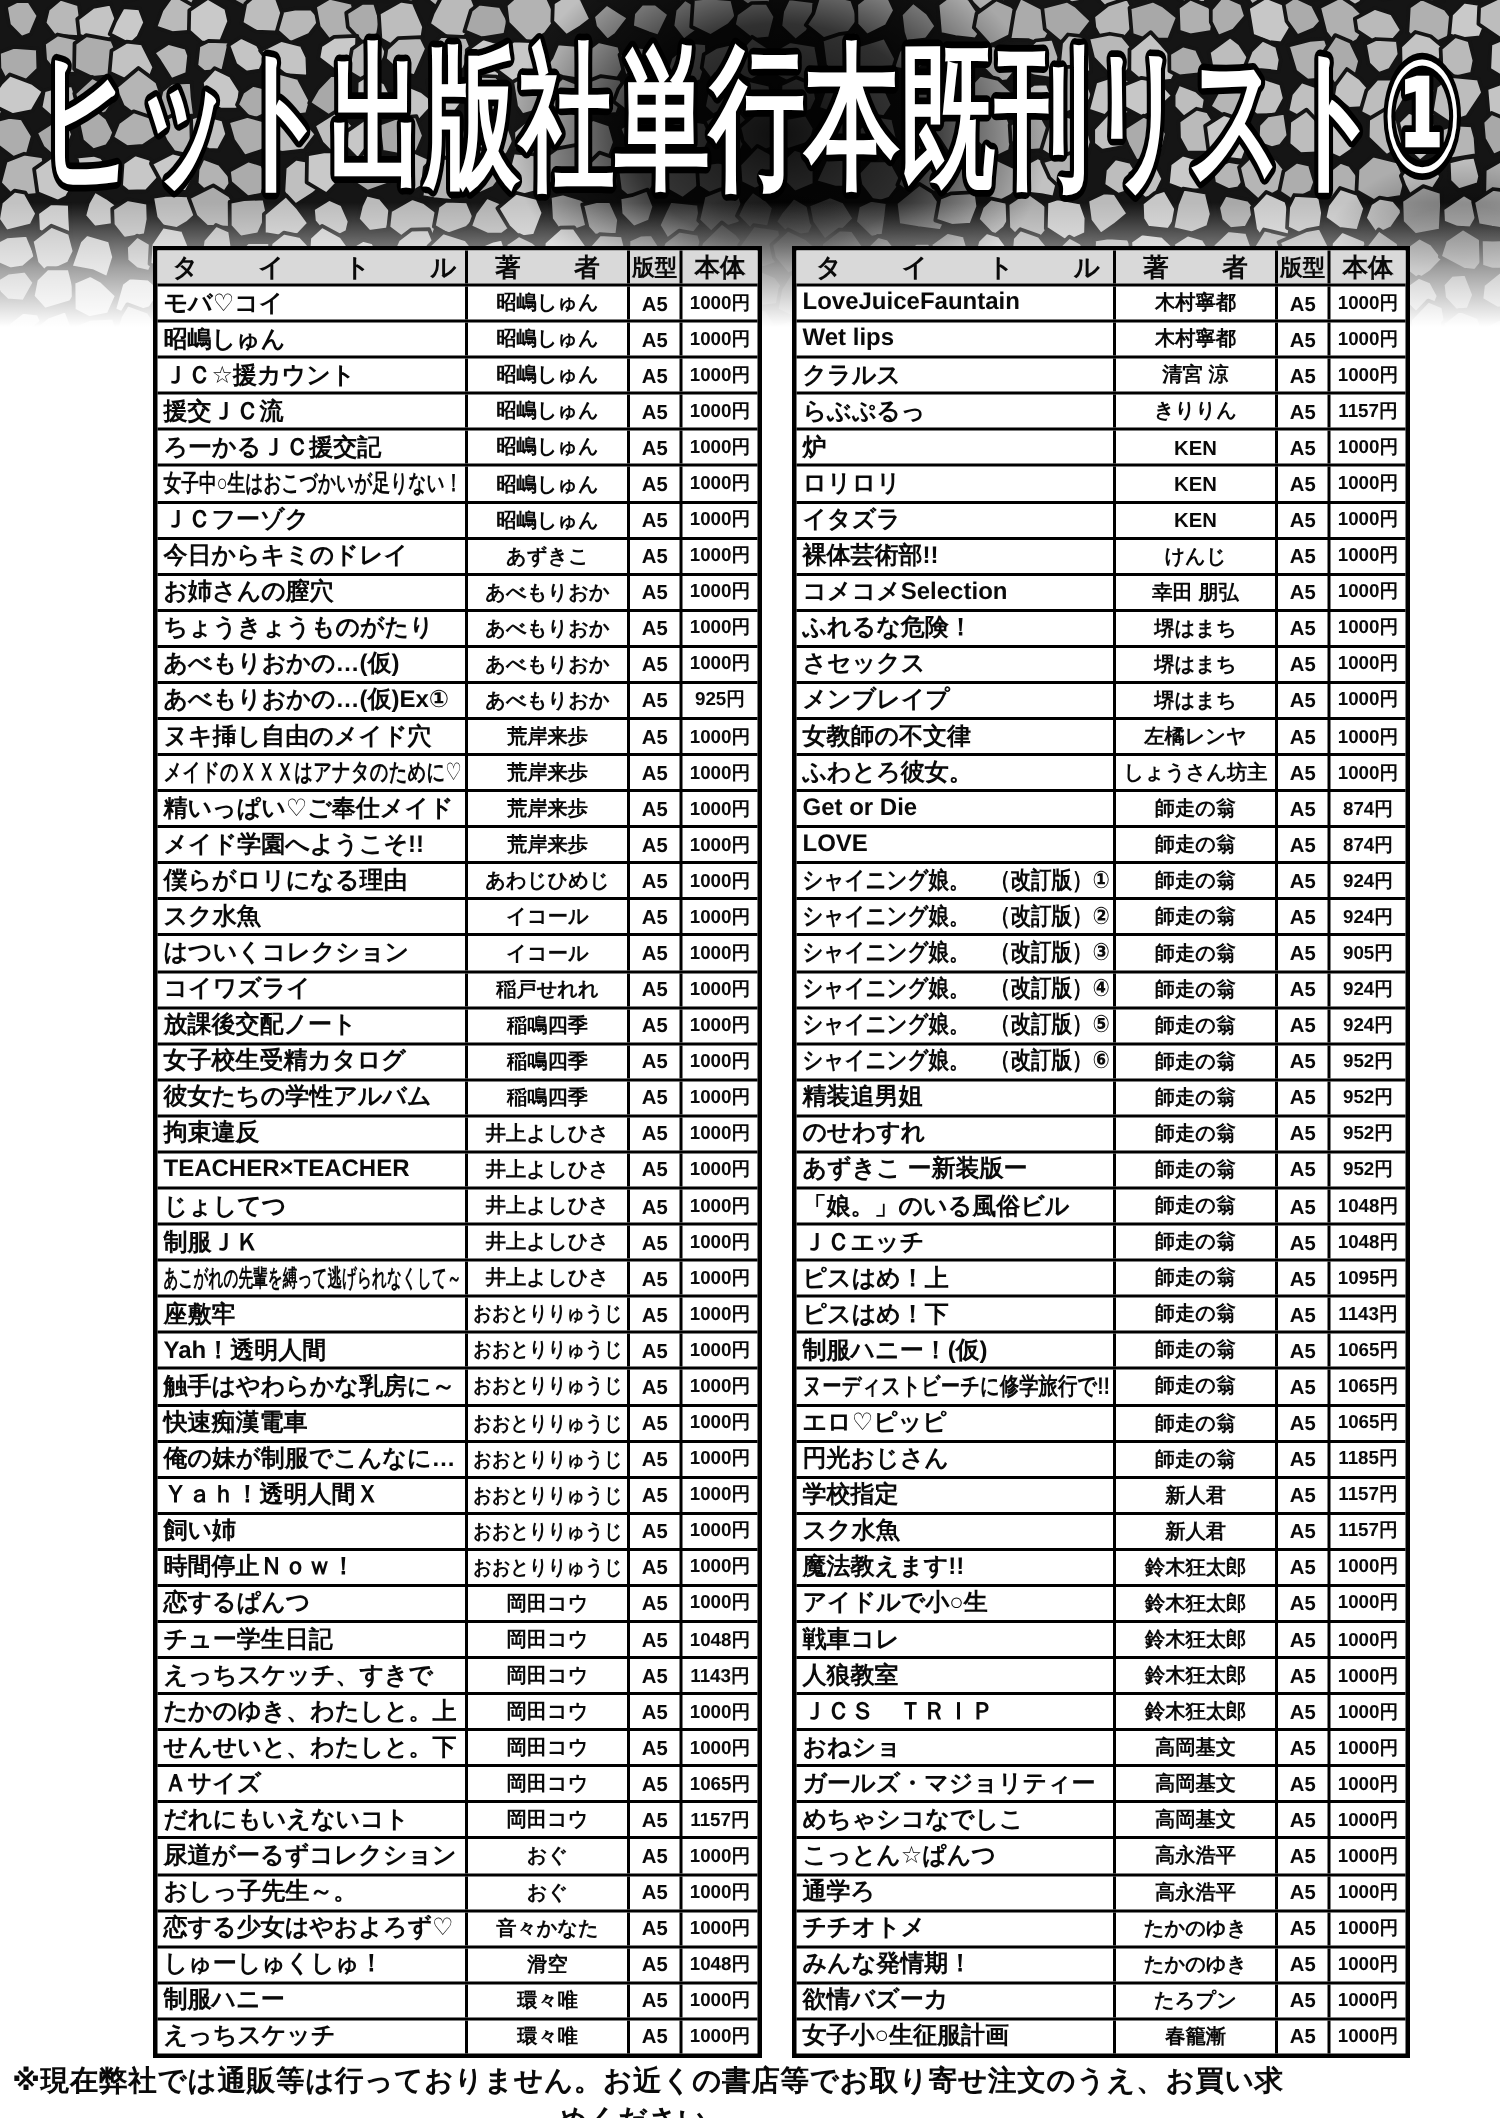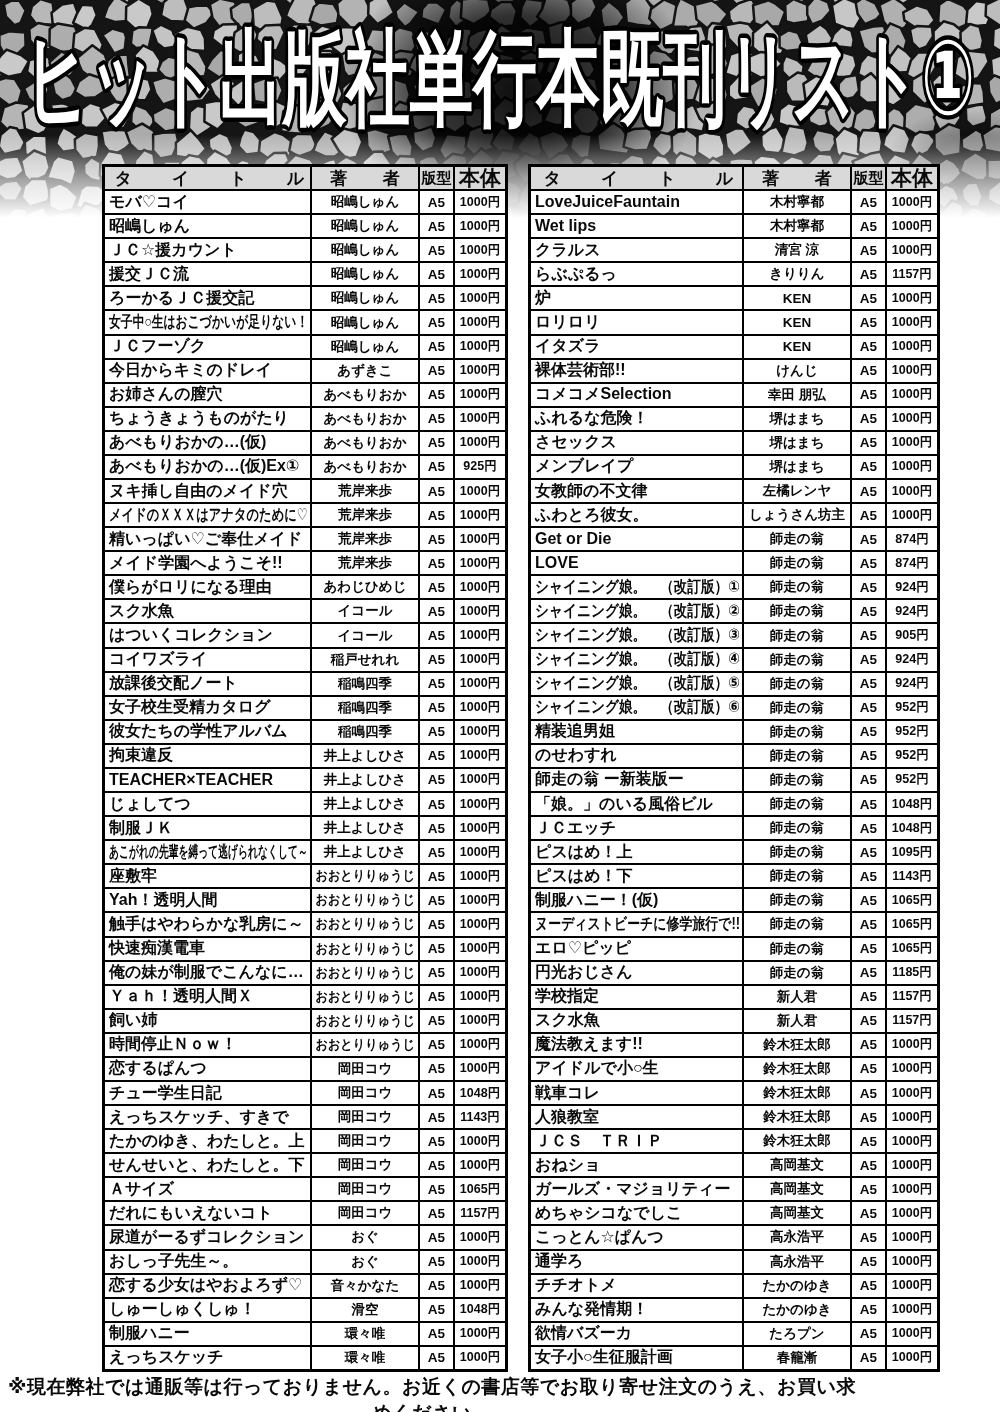--- a/index.html
+++ b/index.html
@@ -14,21 +14,21 @@
   .bt-right{left:528px;width:412px;}
   .trow{flex:1;display:grid;grid-template-columns:1fr 108px 35px 52px;border-top:2px solid #000;min-height:0;}
   .trow:first-child{border-top:none;}
   .trow>div{border-left:2px solid #000;display:flex;align-items:center;overflow:hidden;min-width:0;}
   .trow>div:first-child{border-left:none;}
   .thead{background:#d9d9d9;}
   .thead>div{justify-content:center;font-weight:700;}
   .thead .c-title span{letter-spacing:2.35em;margin-right:-2.35em;font-size:17px;}
   .thead .c-author span{letter-spacing:2.1em;margin-right:-2.1em;font-size:17px;}
   .thead .c-format span{font-size:15px;}
-  .thead .c-price span{font-size:21px;}
+  .thead .c-price span{font-size:17px;}
   .c-title{padding-left:4px;}
   .c-title span{font-size:16px;font-weight:600;white-space:nowrap;}
   .c-author{justify-content:center;}
   .c-author span{font-size:13.5px;font-weight:600;white-space:nowrap;}
   .c-format{justify-content:center;}
   .c-format span{font-size:13.5px;font-weight:600;}
   .c-price{justify-content:center;}
   .c-price span{font-size:12.5px;font-weight:700;white-space:nowrap;}
   .footer-note{position:absolute;top:1374px;left:0;width:864px;text-align:center;
                font-size:19px;font-weight:900;letter-spacing:.5px;z-index:3;}
@@ -1598,21 +1598,21 @@
     <div class="c-format">
           <span>A5</span>
         </div>
     <div class="c-price">
           <span class="shrink">952円</span>
         </div>
   </div>
 
   <div class="trow">
     <div class="c-title">
-          <span class="shrink">師走の翁 ー新装版ー</span>
+          <span class="shrink">あずきこ ー新装版ー</span>
         </div>
     <div class="c-author">
           <span class="shrink">師走の翁</span>
         </div>
     <div class="c-format">
           <span>A5</span>
         </div>
     <div class="c-price">
           <span class="shrink">952円</span>
         </div>

